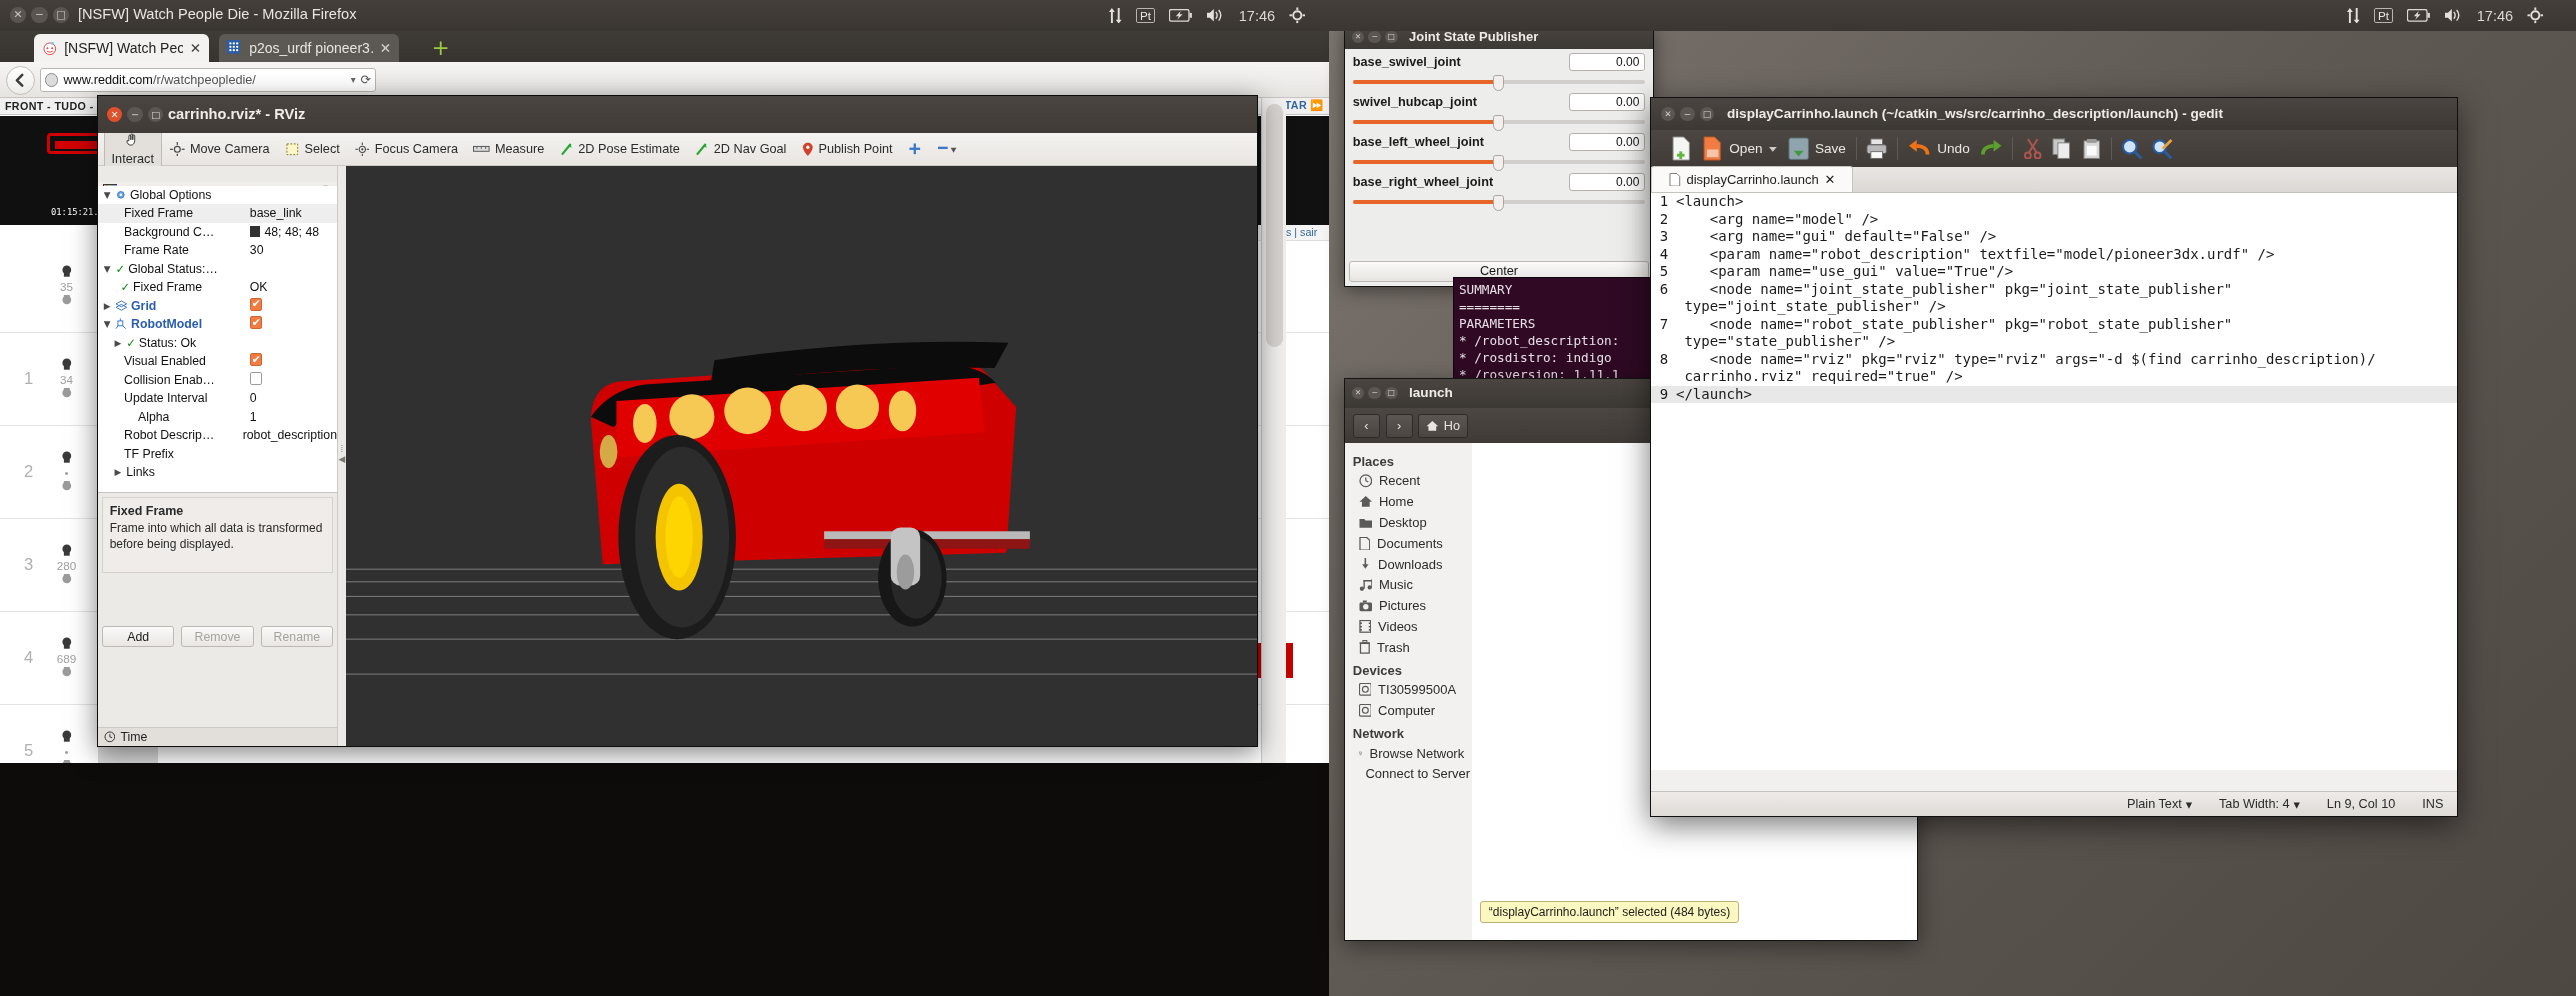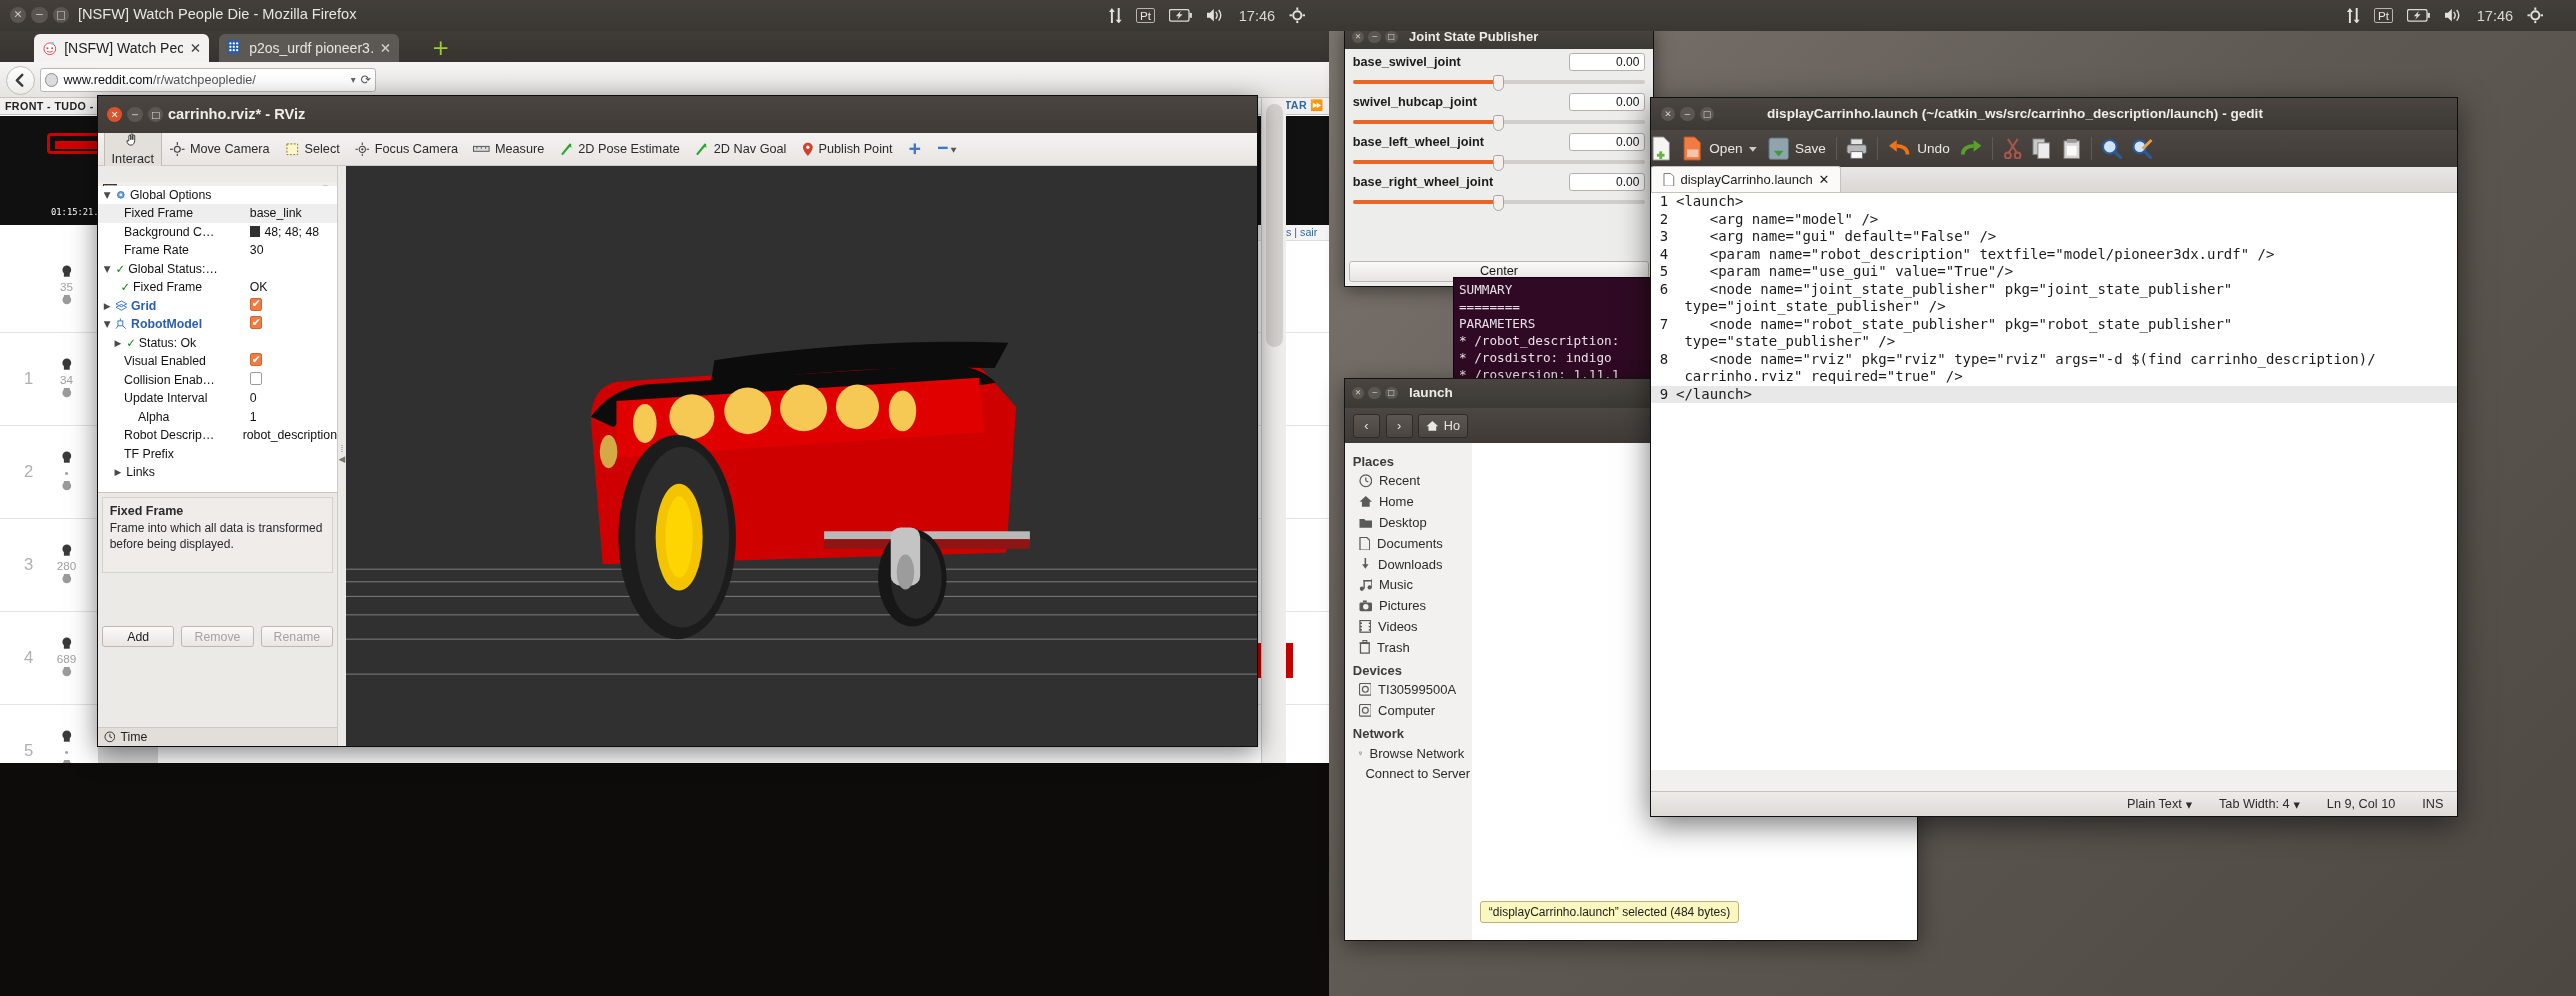--- a/index.html
+++ b/index.html
@@ -169,29 +169,29 @@
   .nsec { color:#3c3c3c; font-weight:bold; padding: 4.9px 7.8px 1.9px 7.8px; font-size:13px;}
   .nitem { display:flex; align-items:center; gap: 6.8px; padding: 2.9px 7.8px 2.9px 13.6px; color:#2b2b2b; white-space:nowrap;}
   .naut-main { position:absolute; left: 127px; top: 64px; right: 0; bottom: 0; background:#fff;}
   .naut-toast { position:absolute; left: 135px; bottom: 17.5px; background: #fbf7c0; border:1px solid #b9b276; border-radius:2.9px;
                 font-size: 12px; color: #23221c; padding: 2.9px 7.8px; white-space:nowrap;}
 
   
   .gedit { position: absolute; left: 1650px; top: 97px; width: 808px; height: 720px; background: #f2f0ee;
            border: 1px solid #101010; box-shadow: 0 7.8px 29px rgba(0,0,0,.55); }
   .ge-title { height: 32px; background: linear-gradient(to bottom,#4a4540,#3c3833); position:relative;}
-  .ge-title .t { position:absolute; left: 76px; top: 7.8px; color:#efebe7; font-size: 13.6px; font-weight:bold; white-space:nowrap;margin-left:40px;}
+  .ge-title .t { position:absolute; left: 76px; top: 7.8px; color:#efebe7; font-size: 13.6px; font-weight:bold; white-space:nowrap;}
   .ge-wb { position:absolute; left: 9.7px; top: 8.8px; display:flex; gap:4.9px;}
   .gb { width:14.6px;height:14.6px;border-radius:50%;background:#5b5651;color:#d6d0ca;font-size:8.8px;line-height:14.6px;text-align:center;font-family:"DejaVu Sans",sans-serif;}
-  .ge-tb { height: 37px; background: linear-gradient(to bottom,#4c4742,#403b37); display:flex; align-items:center; gap: 9.7px; padding-left: 0;}
+  .ge-tb { height: 37px; background: linear-gradient(to bottom,#4c4742,#403b37); display:flex; align-items:center; gap: 9.7px; padding-left: 20px;}
   .ge-tb .g { display:flex; align-items:center; gap: 5.8px; color:#eae6e2; font-size: 13.6px;}
   .ge-sep { width:1px; height: 23.4px; background: #5f5a55; }
   .ge-tabs { height: 26px; background: linear-gradient(to bottom,#e9e6e3,#dcd8d4); border-bottom: 1px solid #c6c2be; display:flex; align-items:flex-end;}
   .ge-tab { height: 26px; background: #fbfaf9; border: 1px solid #c6c2be; border-bottom: none; border-radius: 2.9px 2.9px 0 0;
-            display:flex; align-items:center; gap: 5.8px; padding: 0 11px; font-size: 13px; color:#1c1c1c;}
+            display:flex; align-items:center; gap: 5.8px; padding: 0 17px; font-size: 13px; color:#1c1c1c;}
   .ge-code { position:absolute; left: 0; top: 95px; right: 0; bottom: 46px; background: #fff; overflow: hidden;
              font-family: "DejaVu Sans Mono", monospace; font-size: 14px; line-height: 17.5px; color: #1b1b1b;}
   .cline { display: flex; }
   .cline .no { width: 25px; text-align: right; padding-right: 7.8px; color: #1b1b1b; flex: 0 0 25px;}
   .cline .tx { white-space: pre; }
   .cline.hl { background: #e8e8e8; }
   .ge-status { position:absolute; left:0; right:0; bottom: 0; height: 25px; background: linear-gradient(to bottom,#eeebe8,#dedad6);
                border-top: 1px solid #c6c2be; display:flex; align-items:center; justify-content:flex-end; gap: 27px;
                padding-right: 13.6px; font-size: 12.7px; color:#2b2b2b;}
   .ge-status .cm { display:flex; align-items:center; gap:3.9px;}

